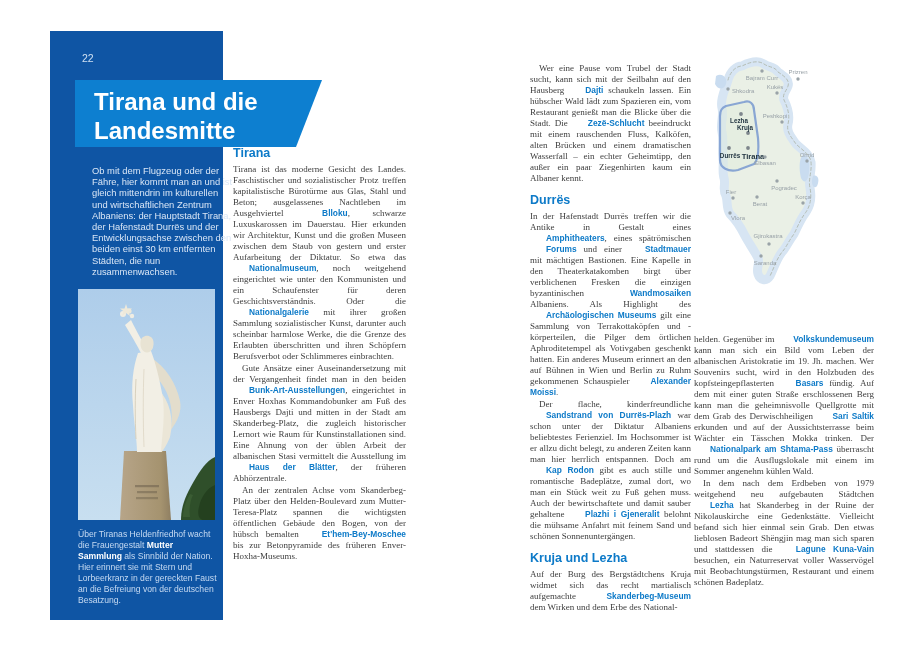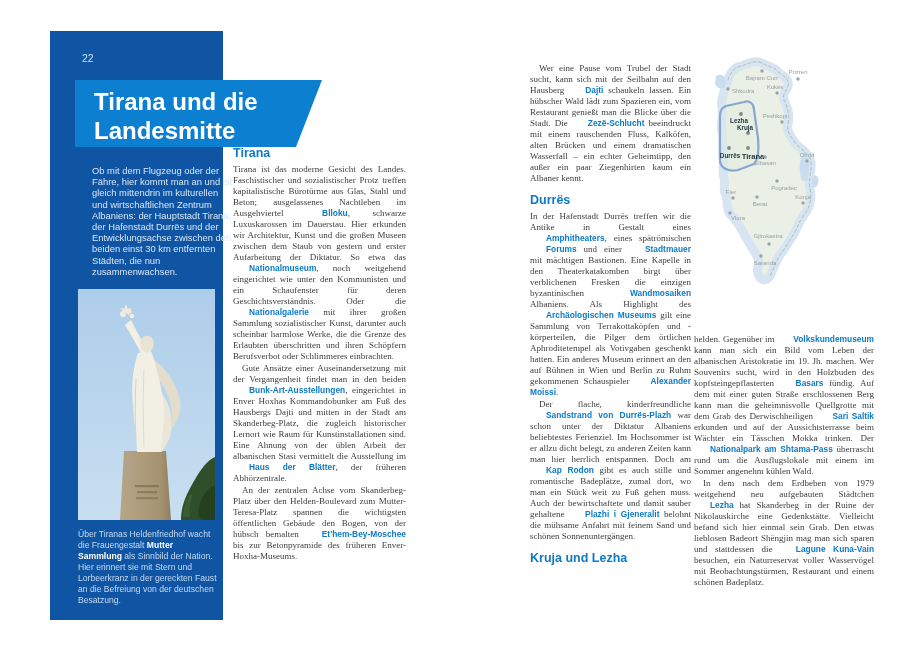--- a/index.html
+++ b/index.html
@@ -114,20 +114,23 @@
     <div class="col col-r1">
       <div>
           <p class="para indent">Wer eine Pause vom Trubel der Stadt sucht, kann sich mit der Seilbahn auf den Hausberg <span class="hl">Dajti</span> schaukeln lassen. Ein hübscher Wald lädt zum Spazieren ein, vom Restaurant genießt man die Blicke über die Stadt. Die <span class="hl">Zezë-Schlucht</span> beeindruckt mit einem rauschenden Fluss, Kalköfen, alten Brücken und einem dramatischen Wasserfall – ein echter Geheimtipp, den außer ein paar Ziegenhirten kaum ein Albaner kennt.</p>
         </div>
       <h2 class="heading spaced">Durrës</h2>
       <div>
           <p class="para">In der Hafenstadt Durrës treffen wir die Antike in Gestalt eines <span class="hl">Amphitheaters</span>, eines spätrömischen <span class="hl">Forums</span> und einer <span class="hl">Stadtmauer</span> mit mächtigen Bastionen. Eine Kapelle in den Theaterkatakomben birgt über verblichenen Fresken die einzigen byzantinischen <span class="hl">Wandmosaiken</span> Albaniens. Als Highlight des <span class="hl">Archäologischen Museums</span> gilt eine Sammlung von Terrakottaköpfen und -körperteilen, die Pilger dem örtlichen Aphroditetempel als Votivgaben geschenkt hatten. Ein anderes Museum erinnert an den auf Bühnen in Wien und Berlin zu Ruhm gekommenen Schauspieler <span class="hl">Alexander Moissi</span>.</p>
           <p class="para indent">Der flache, kinderfreundliche <span class="hl">Sandstrand von Durrës-Plazh</span> war schon unter der Diktatur Albaniens beliebtestes Ferienziel. Im Hochsommer ist er allzu dicht belegt, zu anderen Zeiten kann man hier herrlich entspannen. Doch am <span class="hl">Kap Rodon</span> gibt es auch stille und romantische Badeplätze, zumal dort, wo man ein Stück weit zu Fuß gehen muss. Auch der bewirtschaftete und damit sauber gehaltene <span class="hl">Plazhi i Gjeneralit</span> belohnt die mühsame Anfahrt mit feinem Sand und schönen Sonnenuntergängen.</p>
         </div>
       <h2 class="heading spaced">Kruja und Lezha</h2>
+      <div>
+          <p class="para">Auf der Burg des Bergstädtchens Kruja widmet sich das recht martialisch aufgemachte <span class="hl">Skanderbeg-Museum</span> dem Wirken und dem Erbe des National-</p>
+        </div>
     </div>
 
     <div class="col col-r2">
       <div>
           <p class="para">helden. Gegenüber im <span class="hl">Volkskundemuseum</span> kann man sich ein Bild vom Leben der albanischen Aristokratie im 19. Jh. machen. Wer Souvenirs sucht, wird in den Holzbuden des kopfsteingepflasterten <span class="hl">Basars</span> fündig. Auf dem mit einer guten Straße erschlossenen Berg kann man die geheimnisvolle Quellgrotte mit dem Grab des Derwischheiligen <span class="hl">Sari Saltik</span> erkunden und auf der Aussichtsterrasse beim Wächter ein Tässchen Mokka trinken. Der <span class="hl">Nationalpark am Shtama-Pass</span> überrascht rund um die Ausflugslokale mit einem im Sommer angenehm kühlen Wald.</p>
           <p class="para indent">In dem nach dem Erdbeben von 1979 weitgehend neu aufgebauten Städtchen <span class="hl">Lezha</span> hat Skanderbeg in der Ruine der Nikolauskirche eine Gedenkstätte. Vielleicht befand sich hier einmal sein Grab. Den etwas lieblosen Badeort Shëngjin mag man sich sparen und stattdessen die <span class="hl">Lagune Kuna-Vain</span> besuchen, ein Naturreservat voller Wasservögel mit Beobachtungstürmen, Restaurant und einem schönen Badeplatz.</p>
         </div>
     </div>
 
     <div class="map">

